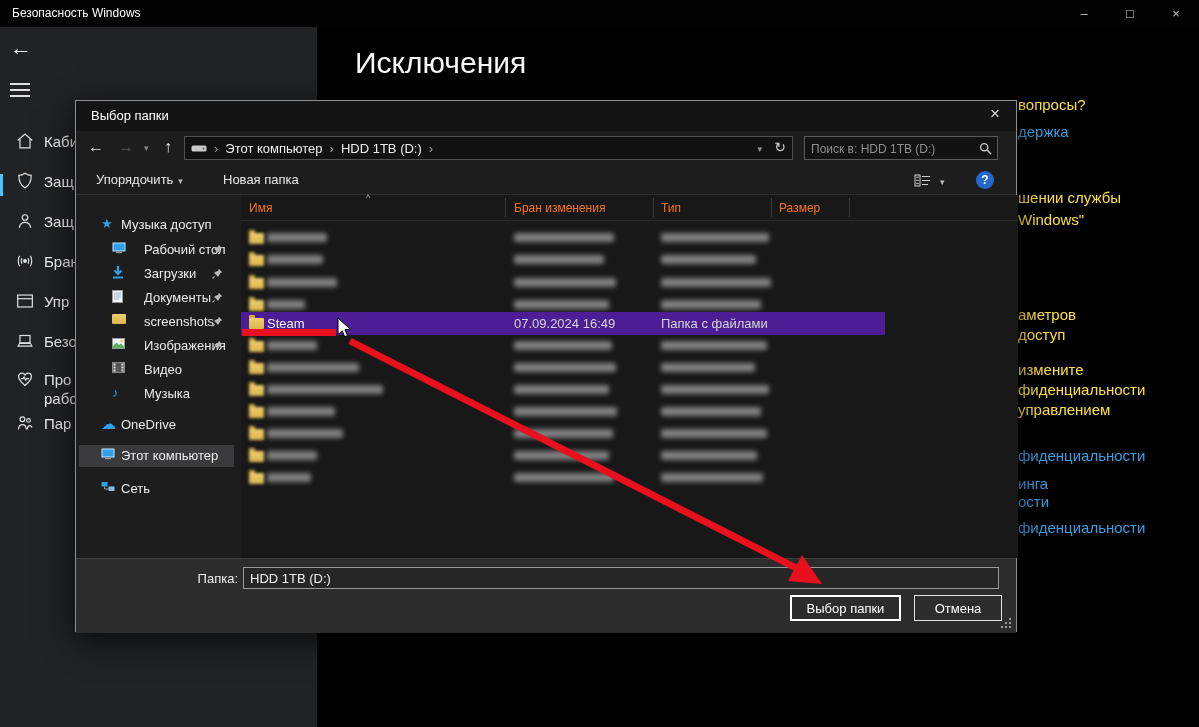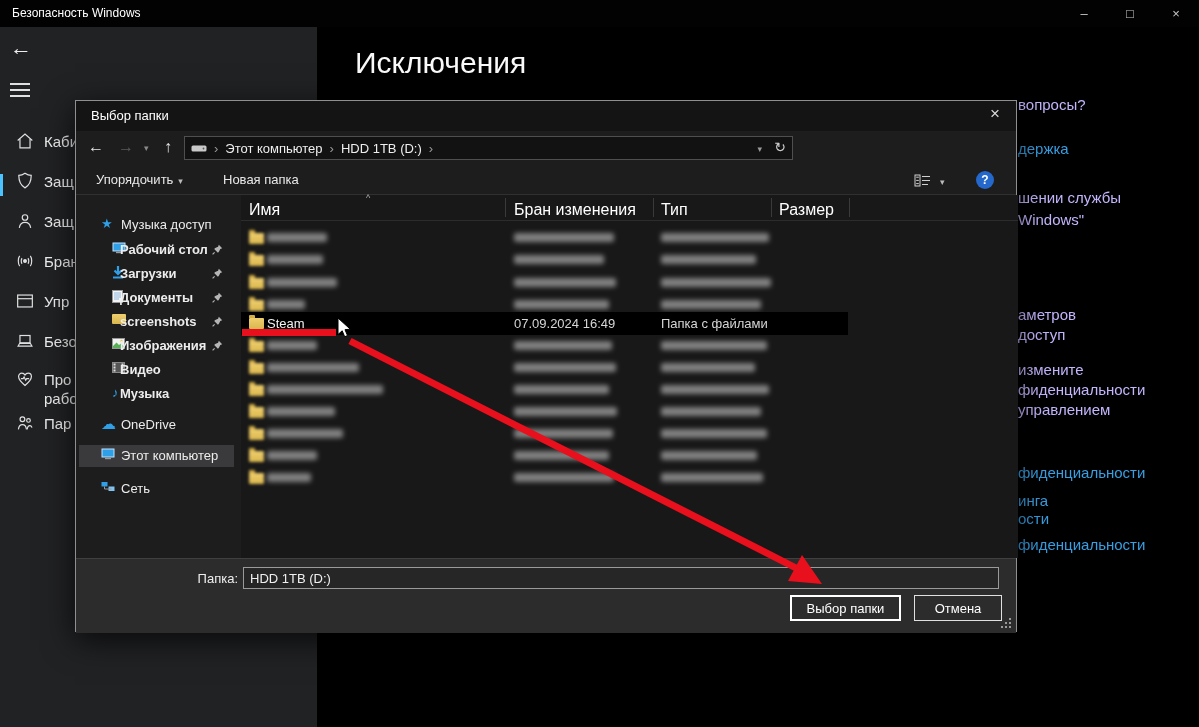--- a/index.html
+++ b/index.html
@@ -14,22 +14,22 @@
         color:#c8c8c8;font-size:13px;}
   #leftpanel{position:absolute;left:0;top:27px;width:317px;height:700px;background:#212224;}
   .backarrow{position:absolute;left:10px;top:8px;font-size:22px;color:#eee;}
   .hamburger{position:absolute;left:10px;top:56px;width:20px;height:14px;}
   .hamburger i{display:block;height:2px;background:#e0e0e0;margin-bottom:4px;}
   .nav-item{position:absolute;left:0;width:317px;height:40px;}
   .nav-item svg{position:absolute;left:14px;top:3px;}
   .nav-item .lbl{position:absolute;left:44px;top:5px;font-size:15px;color:#f0f0f0;line-height:19px;white-space:pre;}
   .nav-item .acc{position:absolute;left:0;top:7px;width:3px;height:22px;background:#4cc2ff;}
   #pagetitle{position:absolute;left:355px;top:46px;font-size:30px;font-weight:300;color:#fafafa;}
-  .rline{position:absolute;left:1018px;font-size:15px;color:#c4b5fd;white-space:nowrap;}
-  .rline.link{color:#399fe3;margin-top:17px;}
+  .rline{position:absolute;left:1018px;font-size:15px;color:#fde047;white-space:nowrap;}
+  .rline.link{color:#399fe3;}
 
   
   #dialog{position:absolute;left:75px;top:100px;width:942px;height:532px;background:#1d1d1d;
           border:1px solid #8f8f8f;box-sizing:border-box;box-shadow:0 8px 30px rgba(0,0,0,.75);z-index:10;}
   #dlg-titlebar{position:absolute;left:0;top:0;width:100%;height:30px;background:#141414;}
   #dlg-titlebar .t{position:absolute;left:15px;top:7px;font-size:13px;color:#fff;}
   #dlg-close{position:absolute;right:10px;top:3px;font-size:17px;color:#d8d8d8;width:22px;text-align:center;}
   #navrow{position:absolute;left:0;top:30px;width:100%;height:34px;}
   .navglyph{position:absolute;top:7px;font-size:16px;color:#e6e6e6;}
   .navglyph.dim{color:#5a5a5a;}
@@ -55,39 +55,39 @@
   #helpbtn{position:absolute;left:900px;top:6px;width:18px;height:18px;border-radius:50%;background:#2468cc;
            color:#fff;font-size:12px;font-weight:bold;text-align:center;line-height:18px;}
 
   
   .side-item{position:absolute;left:0;width:160px;height:22px;font-size:13px;color:#ececec;}
   .side-item.sel{background:#3a3a3c;width:155px;left:3px;}
   .side-item .ic{position:absolute;top:3px;}
   .side-item .lbl{position:absolute;top:3px;white-space:nowrap;}
   .side-item .pin{position:absolute;left:136px;top:5px;}
   .lv0 .ic{left:25px;} .lv0 .lbl{left:45px;}
-  .lv1 .ic{left:36px;} .lv1 .lbl{left:44px;font-weight:bold;}
+  .lv1 .ic{left:36px;} .lv1 .lbl{left:68px;}
   .side-item.sel .ic{left:22px;} .side-item.sel .lbl{left:42px;}
   .glyphic{font-size:13px;color:#2f9fe8;line-height:13px;}
 
   
   #filelist{position:absolute;left:165px;top:94px;width:777px;height:363px;background:#181818;}
   #lhead{position:absolute;left:0;top:0;width:100%;height:26px;border-bottom:1px solid #2c2c2c;box-sizing:border-box;}
-  #lhead .h{position:absolute;top:6px;font-size:16px;color:#ffffff;}
+  #lhead .h{position:absolute;top:6px;font-size:12px;color:#f97316;}
   #lhead .vsep{position:absolute;top:3px;width:1px;height:19px;background:#3a3a3a;}
   #sortcaret{position:absolute;left:125px;top:-2px;font-size:9px;color:#b0b0b0;}
   .frow{position:absolute;left:0;width:777px;height:22px;}
   .frow .ficon{position:absolute;left:8px;top:6px;width:15px;height:11px;background:linear-gradient(#efcf6e,#d9b64e);
                border-radius:1px;}
   .frow .ficon::before{content:"";position:absolute;top:-3px;left:0;width:6px;height:3px;background:#d3ae45;
                border-radius:1px 1px 0 0;}
   .frow.blurred .ficon{filter:blur(1.6px);}
   .bar{position:absolute;top:6px;height:9px;background:#9b9b9b;border-radius:2px;filter:blur(2.6px);opacity:.8;}
   .bar.d{left:273px;} .bar.t{left:420px;}
-  .frow.sel{background:#000000;width:607px;}
+  .frow.sel{background:#4c1d95;width:607px;padding-left:37px;}
   .frow.sel .fname{position:absolute;left:26px;top:4px;font-size:13px;color:#f2f2f2;}
   .frow.sel .fdate{position:absolute;left:273px;top:4px;font-size:13px;color:#d6d6d6;}
   .frow.sel .ftype{position:absolute;left:420px;top:4px;font-size:13px;color:#d6d6d6;}
 
   
   #dfooter{position:absolute;left:0;top:457px;width:100%;height:75px;background:#2c2c2c;border-top:1px solid #404040;box-sizing:border-box;}
   #dfooter .flabel{position:absolute;left:120px;top:12px;width:42px;text-align:right;font-size:13px;color:#eee;}
   #folder-input{position:absolute;left:167px;top:8px;width:756px;height:22px;background:#262626;border:1px solid #9a9a9a;
                 color:#f0f0f0;font-size:13px;font-family:inherit;padding:0 6px;box-sizing:border-box;outline:none;}
   .dbtn{position:absolute;top:36px;height:26px;background:#2c2c2c;color:#fff;font-size:13px;text-align:center;
@@ -236,20 +236,27 @@
         <span class="chev">›</span>
         <span>Этот компьютер</span>
         <span class="chev">›</span>
         <span>HDD 1TB (D:)</span>
         <span class="chev">›</span>
       </div>
       <span id="ab-caret">▾</span>
       <span id="ab-refresh">↻</span>
     </div>
 
+    <div id="searchbox">
+      <input placeholder="Поиск в: HDD 1TB (D:)" style="">
+      <svg width="13" height="13">
+          <circle cx="5.2" cy="5.2" r="3.6" fill="none" stroke="#c9c9c9" stroke-width="1.4"></circle>
+          <path d="M8 8 L12 12" stroke="#c9c9c9" stroke-width="1.6"></path>
+        </svg>
+    </div>
   </div>
 
   <div id="toolbar">
     <span class="tbtn" style="left:20px"><span>Упорядочить</span><span class="c">▾</span></span>
     <span class="tbtn" style="left:147px">Новая папка</span>
     <svg id="view-icon" width="17" height="13">
         <g stroke="#d0d0d0" fill="none">
           <rect x="1" y="1" width="5" height="11"></rect>
           <path d="M2.2 3.2h2.6M2.2 6.4h2.6M2.2 9.6h2.6"></path>
           <path d="M8 2.5h8M8 6.5h8M8 10.5h6"></path>

